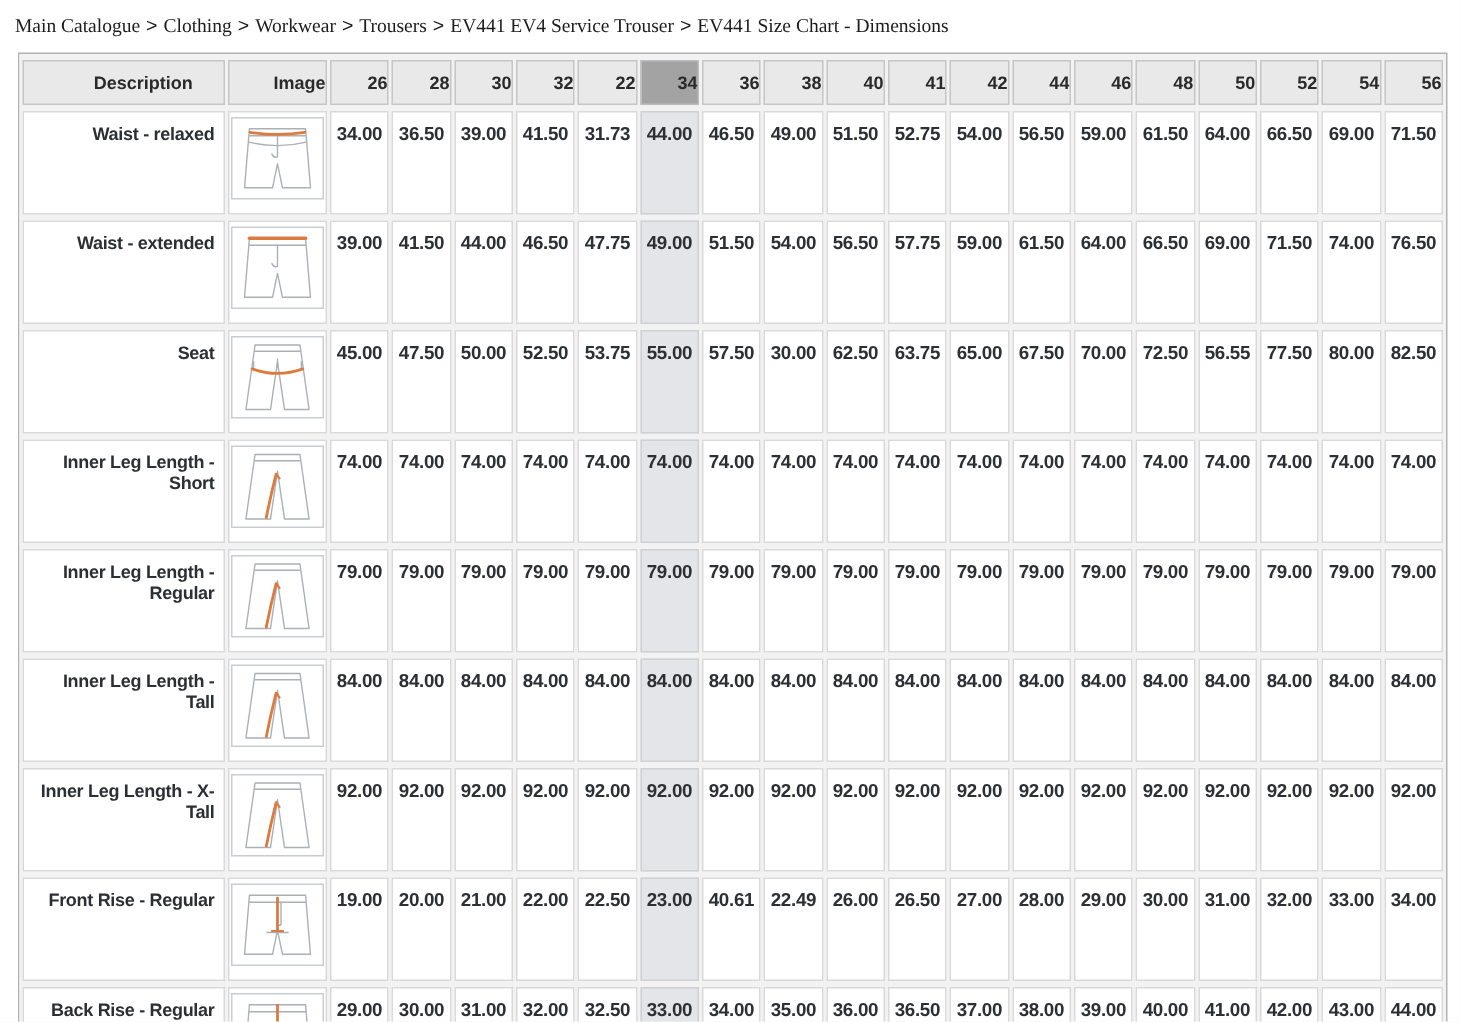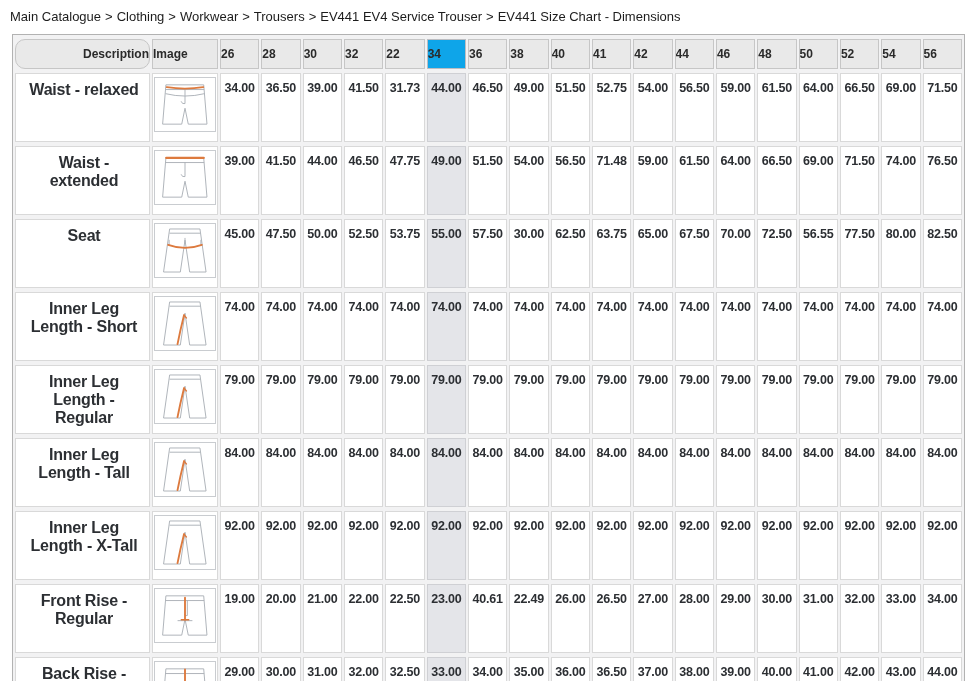--- a/index.html
+++ b/index.html
@@ -9,21 +9,21 @@
     color:#2c2f33;
     -webkit-font-smoothing:antialiased;
   }
   
   .breadcrumb{
     padding:9px 0 0 10px;
     font-size:13px;
     color:#1c1c1c;
     white-space:nowrap;
   }
-  .breadcrumb .crumb{cursor:pointer;}
+  .breadcrumb .crumb{cursor:pointer;font-family:Liberation Serif, serif;}
   .breadcrumb .sep{color:#1c1c1c;padding:0 4px;}
 
   
   .table-wrap{
     margin:10px 0 0 12px;
     width:953px;
     border:1px solid #b2b2b2;
     background:#ffffff;
     box-sizing:border-box;
   }
@@ -35,43 +35,43 @@
     background:#f2f2f3;
   }
   table.size-table th{
     background:#e9e9e9;
     border:1px solid #c6c6c6;
     font-size:12px;
     font-weight:bold;
     color:#2a2a2a;
     height:24px;
     padding:2px 0;
-    text-align:left;
+    text-align:right;
     overflow:hidden;
   }
-  table.size-table th.desc{ text-align:right; padding-left:26px;border-radius:10px; }
-  table.size-table th.hl{ background:#0ea5e9; border-color:#bcbdc1; }
+  table.size-table th.desc{ text-align:center; padding-left:26px; }
+  table.size-table th.hl{ background:#a3a3a3; border-color:#bcbdc1; }
 
   table.size-table td{
     background:#ffffff;
     border:1px solid #d9d9d9;
     height:60px;
     vertical-align:top;
     text-align:center;
     font-size:12.5px;
     font-weight:600;
     letter-spacing:-0.2px;
     color:#2c2f33;
     padding:7px 0 0 0;
     overflow:hidden;
   }
   table.size-table td.desc{
-    text-align:center;
+    text-align:right;
     padding:7px 6px 0 9px;
-    font-size:16px;
+    font-size:12px;
   }
   table.size-table td.img{ padding-top:3px; }
   table.size-table td.hl{ background:#e4e5e9; border-color:#cfd0d4; }
 
   .sketch{
     width:62px;height:55px;
     margin:0 auto;
     border:1px solid #c9ccd0;
     background:#ffffff;
     box-sizing:border-box;
@@ -183,21 +183,21 @@
           </td>
           <td>39.00</td>
           <td>41.50</td>
           <td>44.00</td>
           <td>46.50</td>
           <td>47.75</td>
           <td class="hl">49.00</td>
           <td>51.50</td>
           <td>54.00</td>
           <td>56.50</td>
-          <td>71.48</td>
+          <td>57.75</td>
           <td>59.00</td>
           <td>61.50</td>
           <td>64.00</td>
           <td>66.50</td>
           <td>69.00</td>
           <td>71.50</td>
           <td>74.00</td>
           <td>76.50</td>
         </tr>
         <tr>

